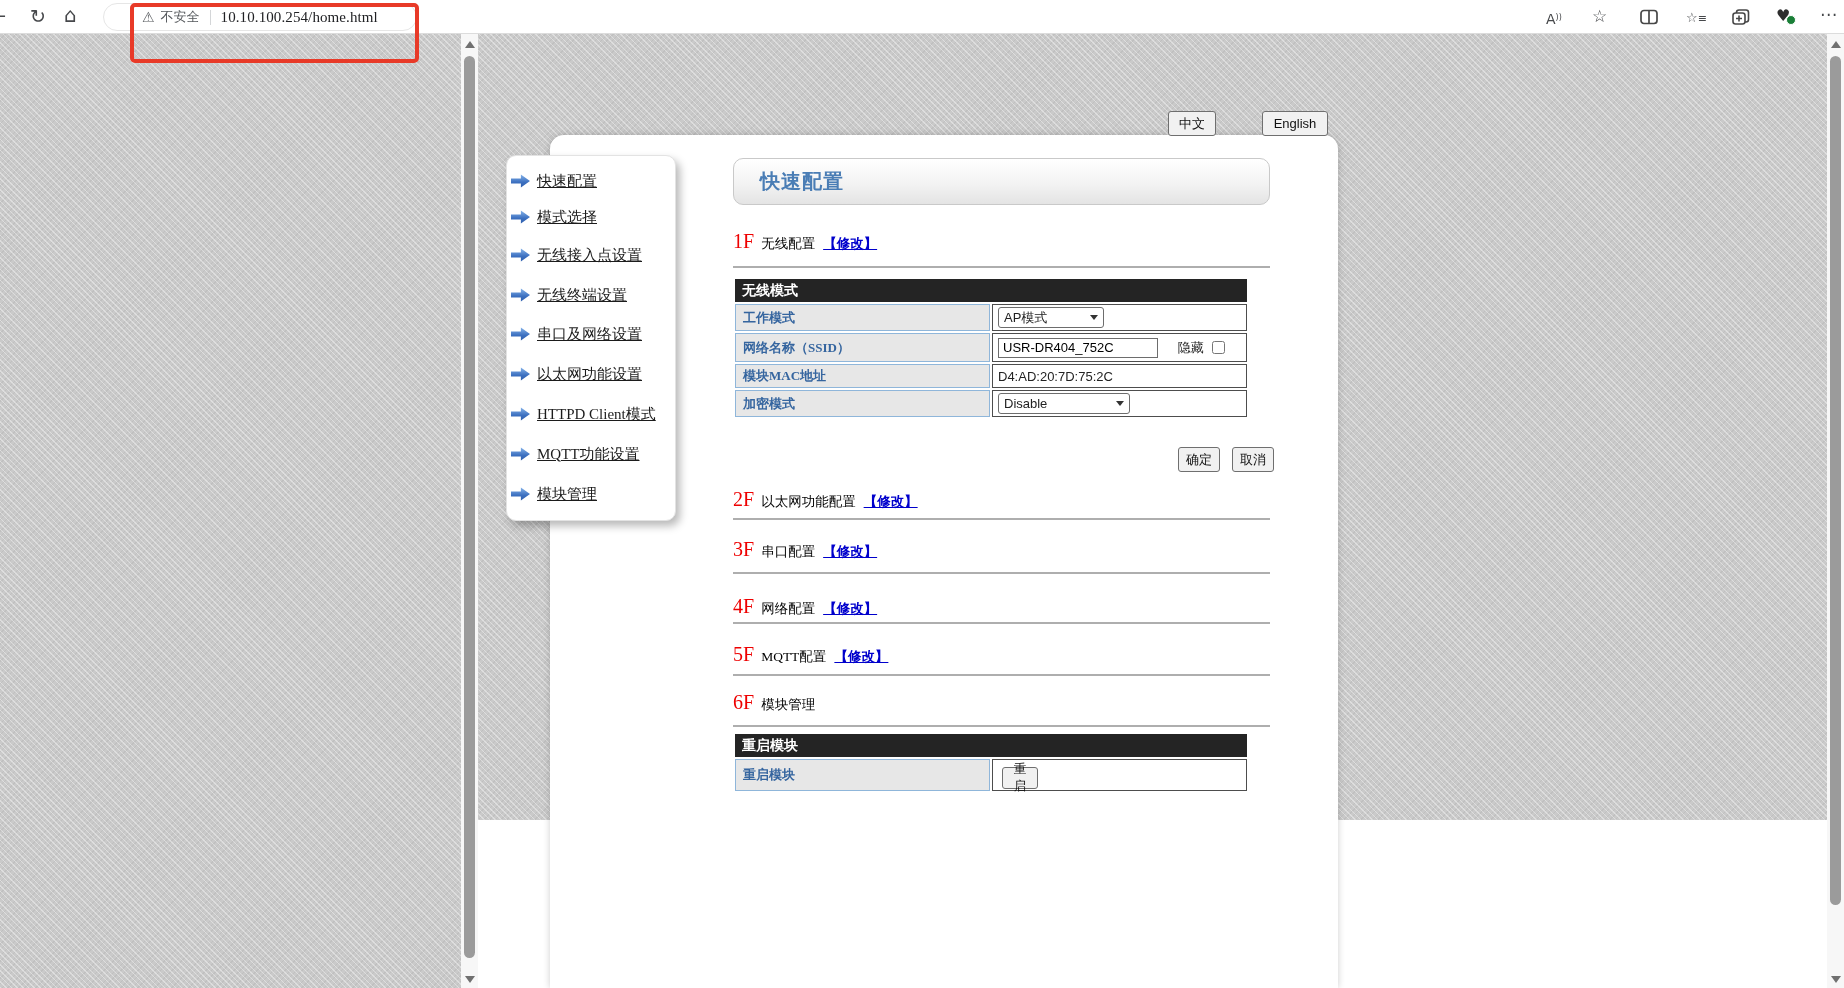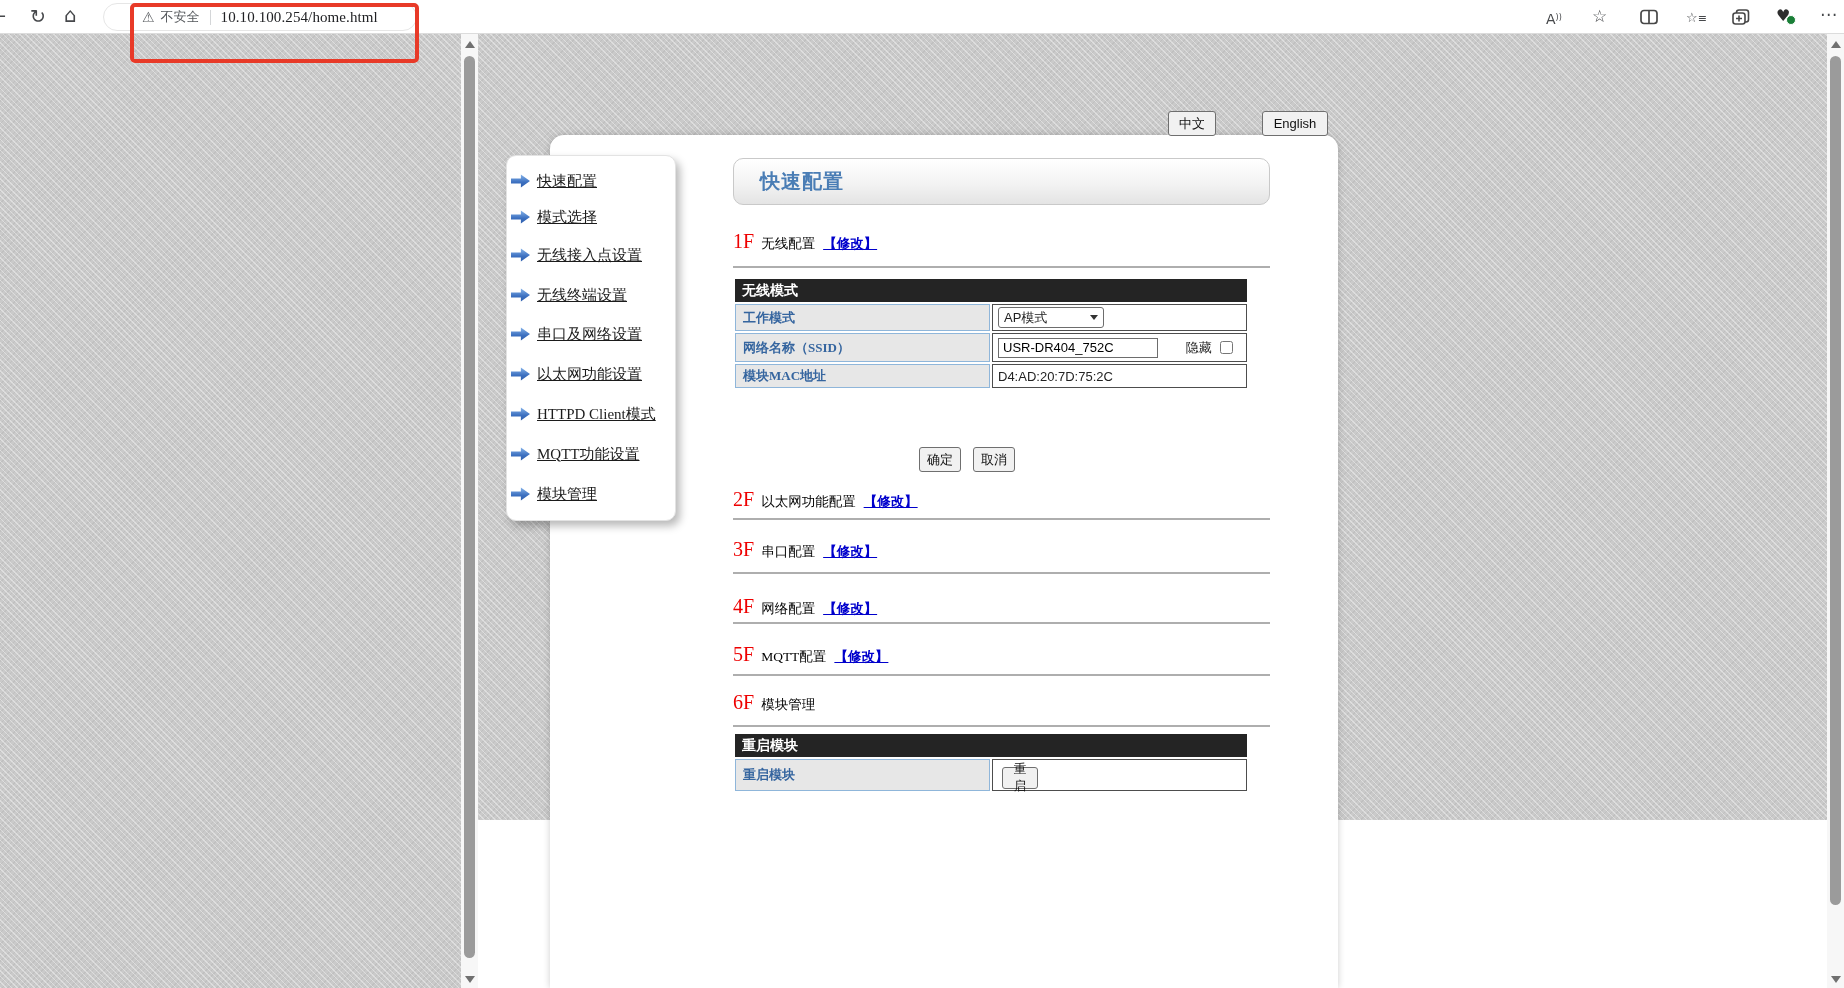--- a/index.html
+++ b/index.html
@@ -72,21 +72,21 @@
          border:1px solid #8fb6da;padding:1px 7px;}
   td.val{background:#fff;border:1px solid #4d4d4d;padding:1px 5px;
          font-family:"Liberation Sans","DejaVu Sans",sans-serif;font-size:13px;color:#222;}
   .fakesel{display:inline-flex;align-items:center;height:21px;box-sizing:border-box;background:#fff;
            border:1px solid #6d6d6d;border-radius:3px;padding:0 5px;cursor:pointer;
            font-family:"Liberation Sans","DejaVu Sans",sans-serif;font-size:13px;}
   .selarrow{margin-left:auto;width:0;height:0;border-left:4px solid transparent;
             border-right:4px solid transparent;border-top:5px solid #333;}
   .ssid-inp{width:160px;height:20px;box-sizing:border-box;border:1px solid #6d6d6d;
             font-family:"Liberation Sans","DejaVu Sans",sans-serif;font-size:13px;padding:0 4px;}
-  #okrow{left:709px;top:447px;width:516px;height:27px;display:flex;justify-content:center;gap:12px;z-index:4;}
+  #okrow{left:758px;top:447px;width:516px;height:27px;display:flex;justify-content:flex-end;gap:12px;z-index:4;}
   #okrow .wbtn{position:static;width:42px;height:25px;}
   .restart-btn{width:36px;height:22px;font-size:12.5px;}
 </style>
 </head>
 <body>
 
 <div id="bg-left" class="abs texture"></div>
 <div id="bg-main" class="abs texture"></div>
 
 <div id="chrome" class="abs">
@@ -182,26 +182,33 @@
   <tr style="height:27px;">
     <td class="lbl" style="width:216px;">工作模式</td>
     <td class="val"><span class="fakesel" style="width:106px;">
             <span>AP模式</span>
             <span class="selarrow"></span>
           </span></td>
   </tr>
   <tr style="height:29px;">
     <td class="lbl">网络名称（SSID）</td>
     <td class="val"><input class="ssid-inp" type="text" value="USR-DR404_752C" style="">
-        <span style="margin-left:24px;font-family:'Liberation Serif','DejaVu Serif',serif;">隐藏</span>
+        <span style="margin-left:16px;font-family:'Liberation Serif','DejaVu Serif',serif;">隐藏</span>
         <input type="checkbox" style="width: 13px; height: 13px; vertical-align: -2px; margin-left: 5px;"></td>
   </tr>
   <tr style="height:24px;">
     <td class="lbl">模块MAC地址</td>
     <td class="val">D4:AD:20:7D:75:2C</td>
+  </tr>
+  <tr style="height:27px;">
+    <td class="lbl">加密模式</td>
+    <td class="val"><span class="fakesel" style="width:132px;">
+            <span>Disable</span>
+            <span class="selarrow"></span>
+          </span></td>
   </tr>
 </tbody>
   </table>
 
 <div id="okrow" class="abs">
   <button class="wbtn">确定</button>
   <button class="wbtn">取消</button>
 </div>
 
 <div class="secrow" style="top:486px;">

